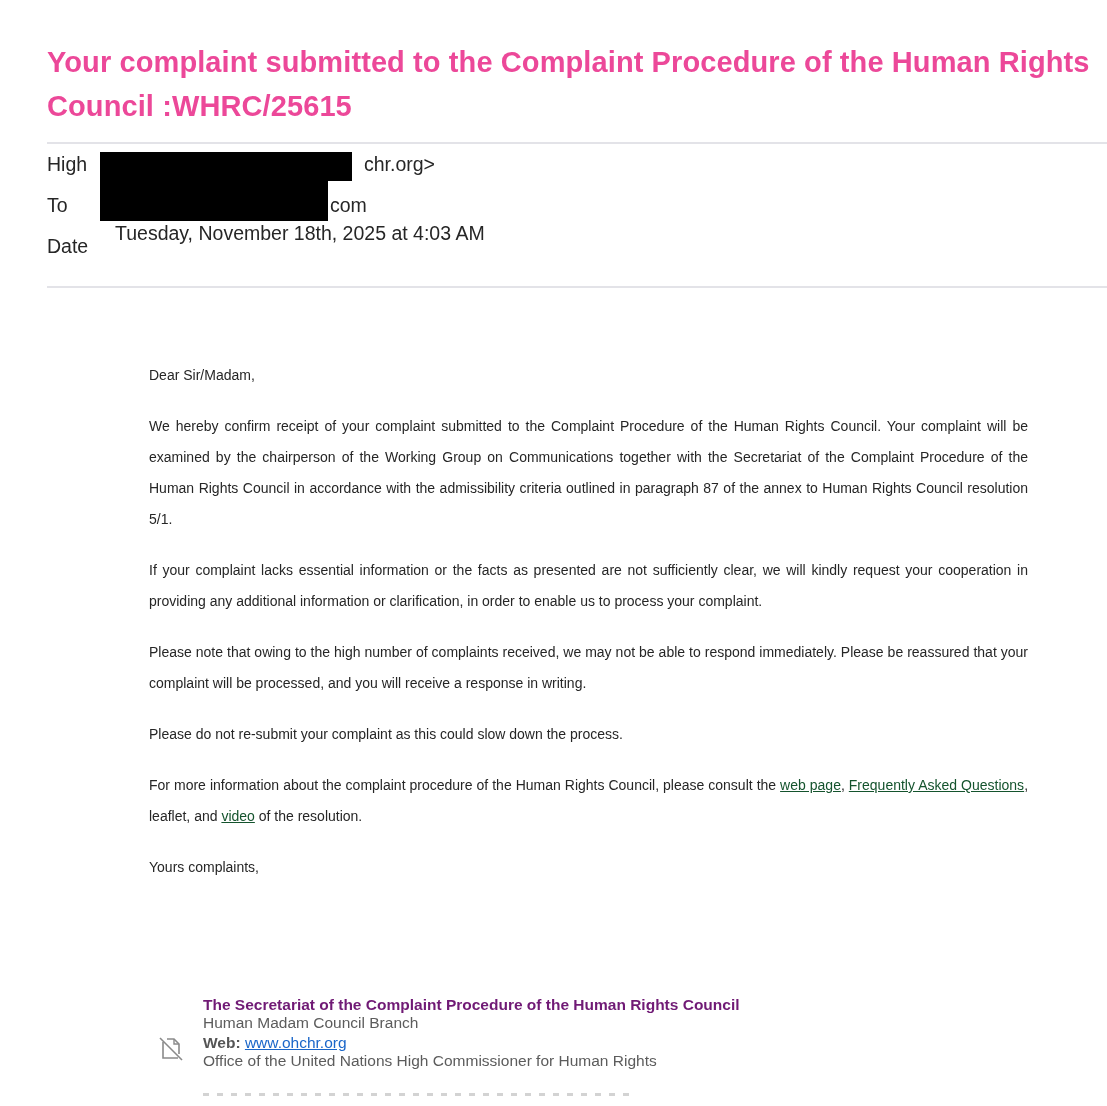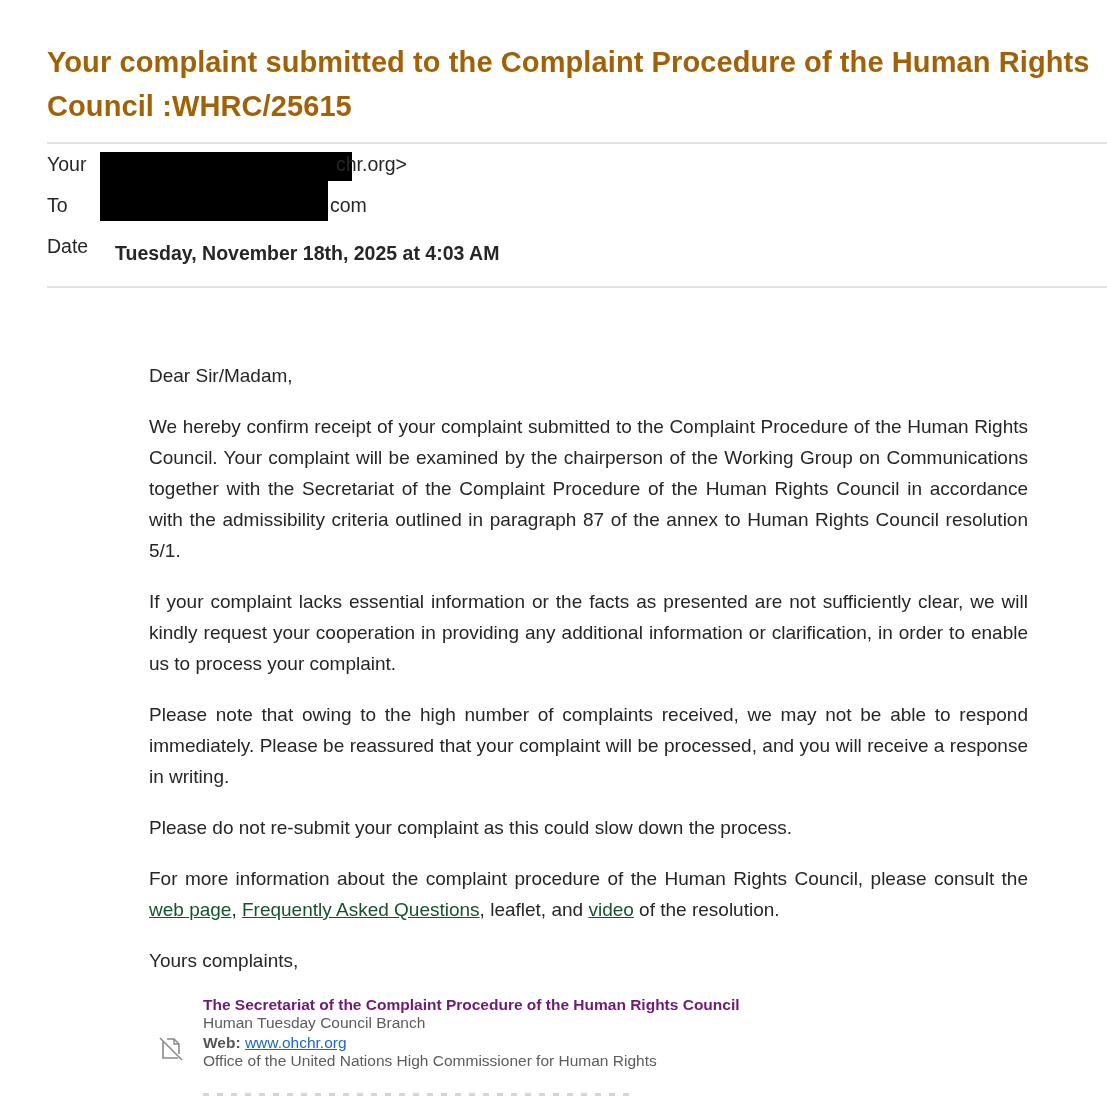--- a/index.html
+++ b/index.html
@@ -17,21 +17,21 @@
   }
   .subject {
     position: absolute;
     left: 47px;
     top: 40px;
     width: 1060px;
     margin: 0;
     font-size: 29px;
     font-weight: bold;
     line-height: 44px;
-    color: #a16207;
+    color: #ec4899;
     letter-spacing: 0.1px;
   }
   .divider {
     position: absolute;
     left: 47px;
     right: 0;
     height: 2px;
     background: #e3e3e8;
   }
   .divider.top { top: 142px; }
@@ -52,30 +52,30 @@
   .hdr-from { top: 151px; }
   .hdr-to { top: 192px; }
   .hdr-date { top: 233px; }
 
   .redact {
     position: absolute;
     background: #000000;
   }
   .redact-from { left: 100px; top: 152px; width: 252px; height: 29px; }
   .redact-to { left: 100px; top: 178px; width: 228px; height: 43px; }
-  .addr-suffix-from { position: absolute; left: 336px; top: 151px; text-align: center; }
+  .addr-suffix-from { position: absolute; left: 364px; top: 151px; text-align: center; }
   .addr-suffix-to { position: absolute; left: 330px; top: 192px; }
-  .date-value { position: absolute; left: 115px; top: 240px; font-weight: bold; }
+  .date-value { position: absolute; left: 115px; top: 220px; }
 
   .body {
     position: absolute;
     left: 149px;
     top: 360px;
     width: 879px;
-    font-size: 19px;
+    font-size: 14px;
     line-height: 31px;
     color: #262626;
   }
   .body p {
     margin: 0 0 20px 0;
     text-align: justify;
   }
   .body p.greeting { margin-bottom: 20px; }
   .body a {
     color: #14532d;
@@ -127,21 +127,21 @@
 </style>
 </head>
 <body>
 
 <h1 class="subject">Your complaint submitted to the Complaint Procedure of the Human Rights Council :WHRC/25615</h1>
 
 <div class="divider top"></div>
 
 <div>
   <div class="hdr-row hdr-from">
-    <span class="lbl">Your</span>
+    <span class="lbl">High</span>
   </div>
   <div class="redact redact-from"></div>
   <div class="hdr-row addr-suffix-from">chr.org&gt;</div>
 
   <div class="hdr-row hdr-to">
     <span class="lbl">To</span>
   </div>
   <div class="redact redact-to"></div>
   <div class="hdr-row addr-suffix-to">com</div>
 
@@ -167,18 +167,18 @@
   <span class="sig-icon">
     <svg width="26" height="26" viewBox="0 0 26 26">
       <path d="M5 6 L5 22 L20 22" fill="none" stroke="#8a8a8a" stroke-width="1.6"></path>
       <path d="M9 3 L16 3 L21 8 L21 18" fill="none" stroke="#8a8a8a" stroke-width="1.6"></path>
       <path d="M16 3 L16 8 L21 8" fill="none" stroke="#8a8a8a" stroke-width="1.4"></path>
       <line x1="2" y1="2" x2="24" y2="24" stroke="#8a8a8a" stroke-width="1.6"></line>
     </svg>
   </span>
   <div class="sig-lines">
     <div class="line line-title">The Secretariat of the Complaint Procedure of the Human Rights Council</div>
-    <div class="line">Human Tuesday Council Branch</div>
+    <div class="line">Human Madam Council Branch</div>
     <div class="line web-row"><span>Web: </span><a href="#">www.ohchr.org</a></div>
     <div class="line">Office of the United Nations High Commissioner for Human Rights</div>
   </div>
   <div class="cut-line"></div>
 </div>
 
 </body></html>

